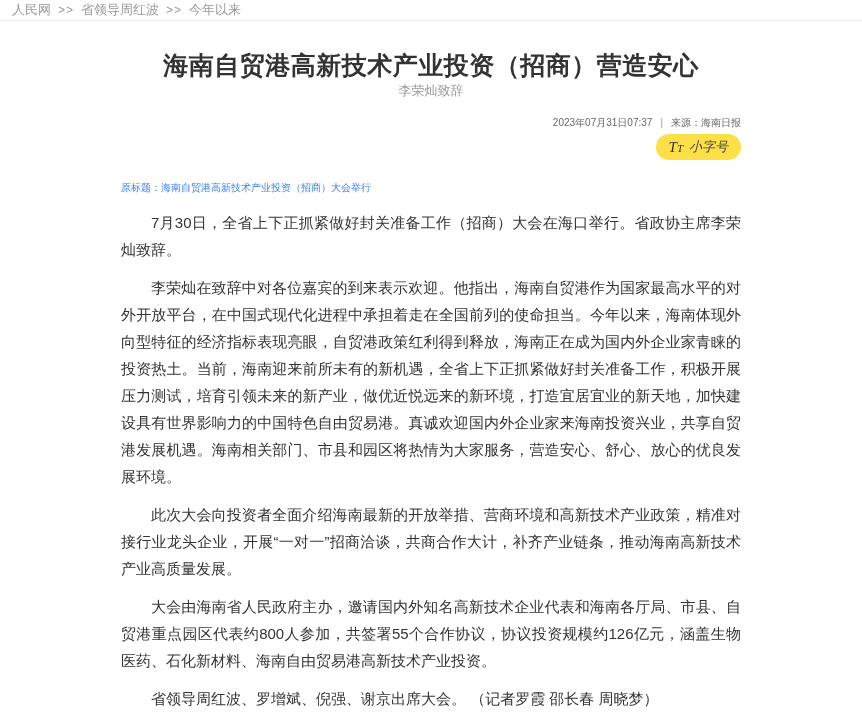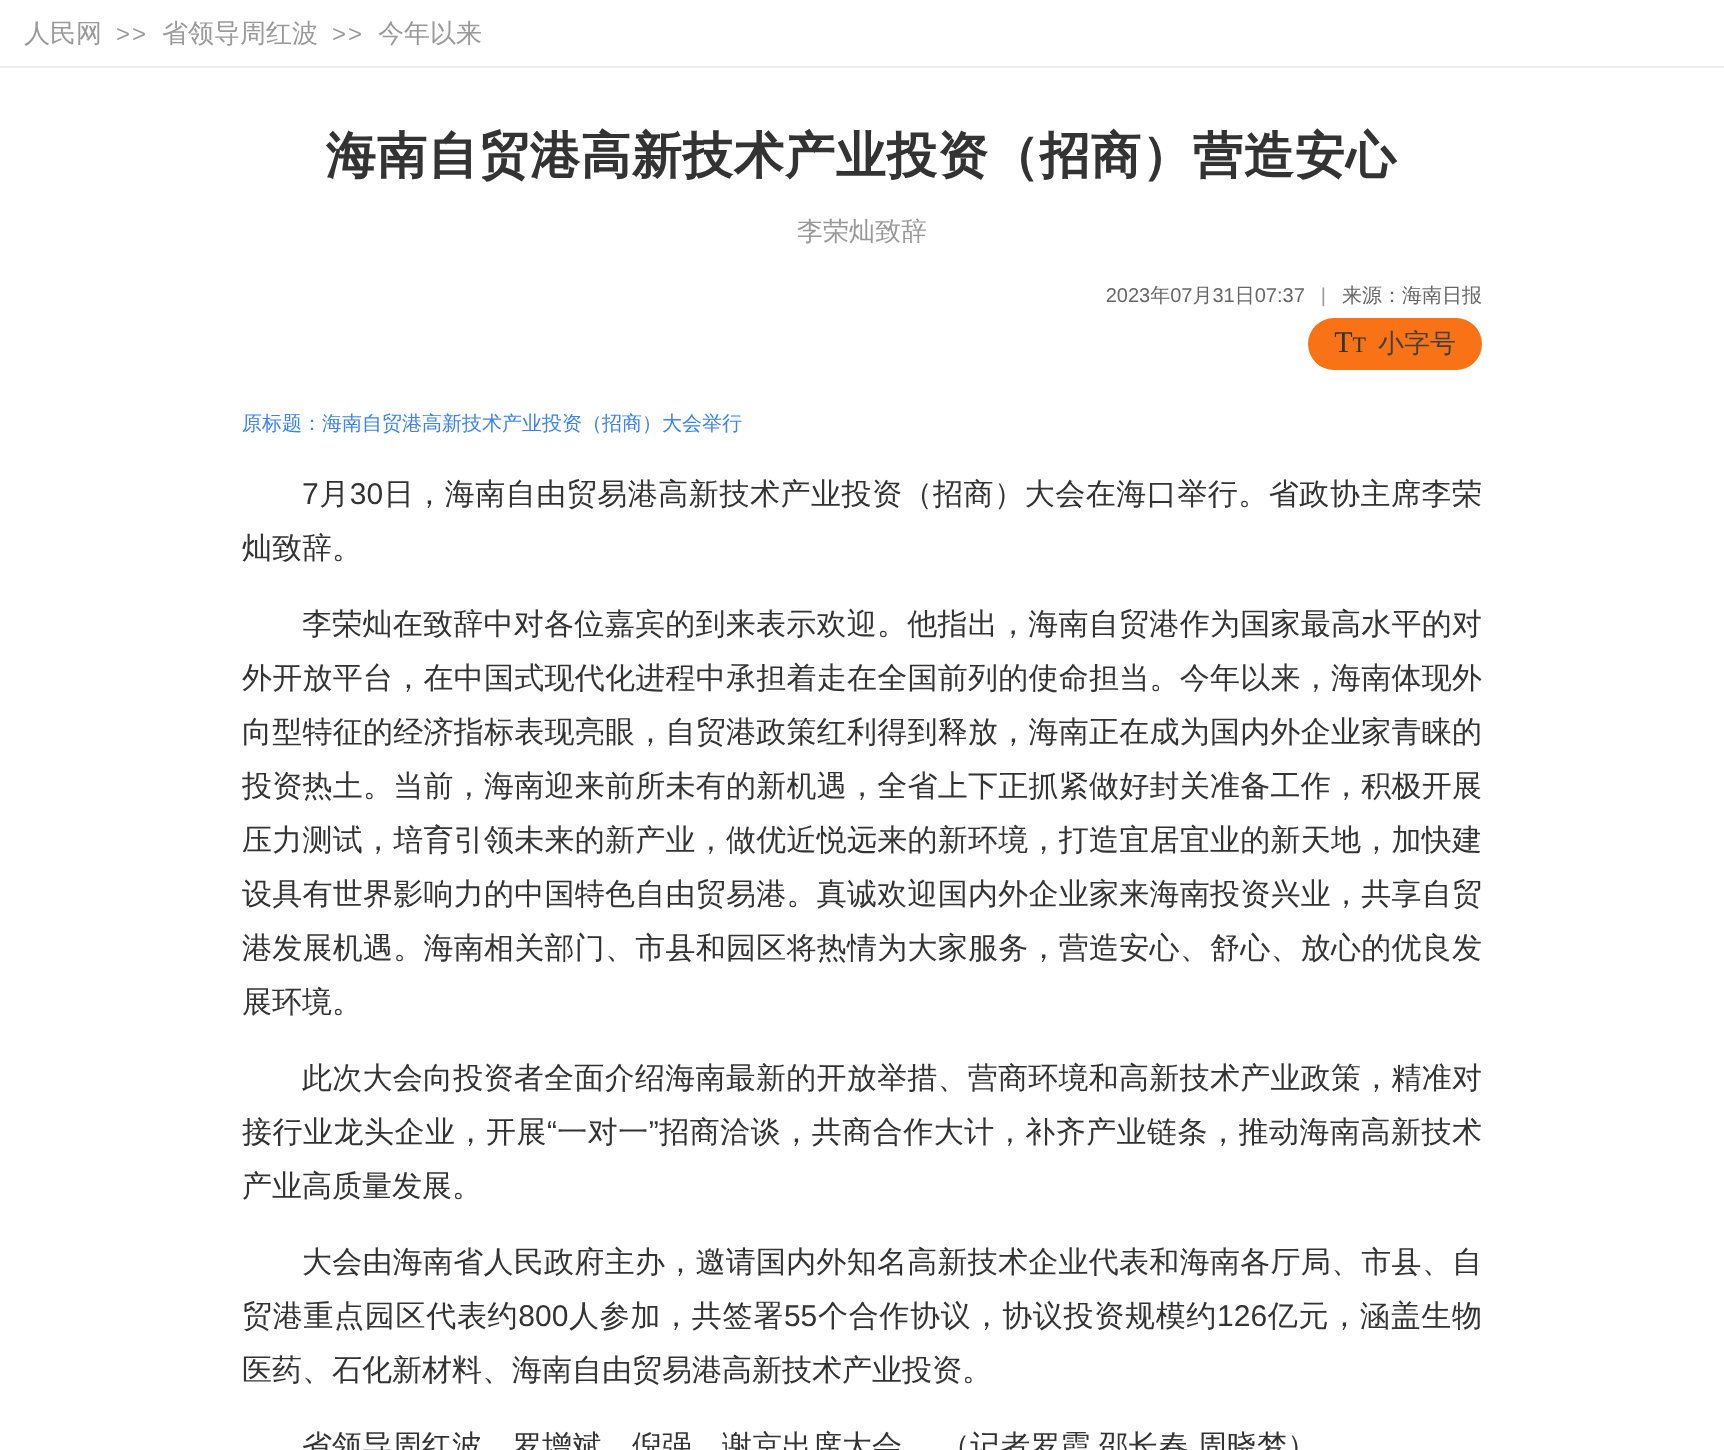--- a/index.html
+++ b/index.html
@@ -5,21 +5,21 @@
   * { box-sizing: border-box; margin: 0; padding: 0; }
   html, body { width: 862px; height: 725px; }
   body {
     background: #ffffff;
     font-family: "Liberation Sans", "DejaVu Sans", sans-serif;
     color: #333333;
     overflow: hidden;
   }
   
   .breadcrumb-bar {
-    height: 34px;
+    height: 21px;
     display: flex;
     align-items: center;
     padding: 0 12px;
     border-bottom: 1px solid #ececec;
     font-size: 13px;
     color: #9a9a9a;
     white-space: nowrap;
   }
   .breadcrumb-bar .crumb { color: #9a9a9a; cursor: pointer; }
   .breadcrumb-bar .crumb-sep { margin: 0 7px; font-size: 12px; letter-spacing: 1px; color: #9a9a9a; }
@@ -30,21 +30,20 @@
   .article-title {
     margin-top: 27px;
     font-size: 25px;
     line-height: 34px;
     font-weight: bold;
     text-align: center;
     color: #333333;
     letter-spacing: 0.5px;
   }
   .article-subtitle {
-    margin-top: 12px;
     text-align: center;
     font-size: 13px;
     color: #999999;
   }
   .article-meta {
     margin-top: 16px;
     text-align: right;
     font-size: 10px;
     color: #666666;
   }
@@ -52,27 +51,28 @@
 
   .toolbar {
     display: flex;
     justify-content: flex-end;
     margin-top: 4px;
     height: 26px;
   }
   .font-pill {
     display: flex;
     align-items: center;
-    background: #f97316;
+    background: #fde047;
     border-radius: 14px;
     padding: 0 13px;
     font-size: 13px;
     color: #404040;
     cursor: pointer;
     user-select: none;
+    font-style: italic;
   }
   .tt-icon {
     font-family: "Liberation Serif", serif;
     margin-right: 6px;
     color: #333333;
     line-height: 1;
   }
   .tt-icon .t-big { font-size: 15px; }
   .tt-icon .t-small { font-size: 11px; }
 
@@ -112,21 +112,21 @@
 
   <div class="toolbar">
     <div class="font-pill">
       <span class="tt-icon"><span class="t-big">T</span><span class="t-small">T</span></span>
       <span>小字号</span>
     </div>
   </div>
 
   <div class="article-body">
     <div class="orig-title">原标题：海南自贸港高新技术产业投资（招商）大会举行</div>
-    <p>7月30日，海南自由贸易港高新技术产业投资（招商）大会在海口举行。省政协主席李荣灿致辞。</p>
+    <p>7月30日，全省上下正抓紧做好封关准备工作（招商）大会在海口举行。省政协主席李荣灿致辞。</p>
     <p>李荣灿在致辞中对各位嘉宾的到来表示欢迎。他指出，海南自贸港作为国家最高水平的对外开放平台，在中国式现代化进程中承担着走在全国前列的使命担当。今年以来，海南体现外向型特征的经济指标表现亮眼，自贸港政策红利得到释放，海南正在成为国内外企业家青睐的投资热土。当前，海南迎来前所未有的新机遇，全省上下正抓紧做好封关准备工作，积极开展压力测试，培育引领未来的新产业，做优近悦远来的新环境，打造宜居宜业的新天地，加快建设具有世界影响力的中国特色自由贸易港。真诚欢迎国内外企业家来海南投资兴业，共享自贸港发展机遇。海南相关部门、市县和园区将热情为大家服务，营造安心、舒心、放心的优良发展环境。</p>
     <p>此次大会向投资者全面介绍海南最新的开放举措、营商环境和高新技术产业政策，精准对接行业龙头企业，开展“一对一”招商洽谈，共商合作大计，补齐产业链条，推动海南高新技术产业高质量发展。</p>
     <p>大会由海南省人民政府主办，邀请国内外知名高新技术企业代表和海南各厅局、市县、自贸港重点园区代表约800人参加，共签署55个合作协议，协议投资规模约126亿元，涵盖生物医药、石化新材料、海南自由贸易港高新技术产业投资。</p>
     <p>省领导周红波、罗增斌、倪强、谢京出席大会。 （记者罗霞 邵长春 周晓梦）</p>
 
   </div>
 
 </div>
 
 </body></html>

